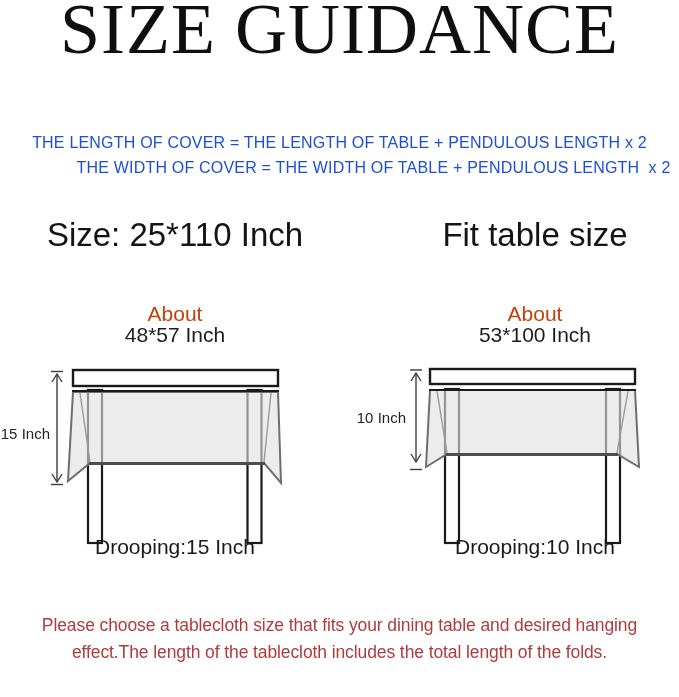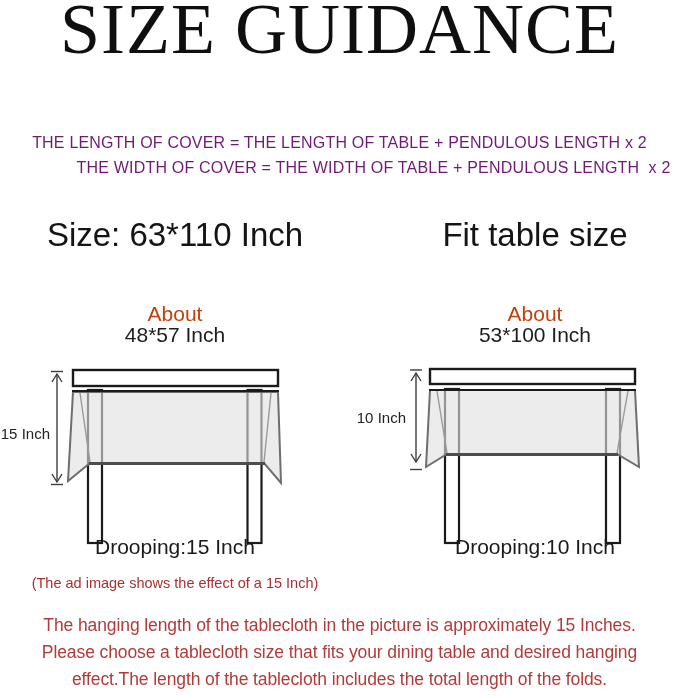--- a/index.html
+++ b/index.html
@@ -14,21 +14,21 @@
     font-family:"Liberation Serif", serif; font-weight:400;
     font-size:72px; line-height:72px; letter-spacing:1px; color:#0f0f0f;
     white-space:nowrap;
   }
   .formula-heading {
     top:95px; left:0; width:679px; text-align:center;
     font-size:21px; font-weight:700; letter-spacing:1.5px; color:#9c9c9c;
   }
   .formula-line {
     left:0; width:679px; text-align:center; white-space:pre;
-    font-size:16px; color:#701a75; letter-spacing:0.2px;
+    font-size:16px; color:#1d4ed8; letter-spacing:0.2px;
   }
   .formula-line.l1 { top:134px; }
   .formula-line.l2 { top:159px;margin-left:34px; }
 
   .col-left  { left:0;   width:350px; text-align:center; }
   .col-right { left:385px; width:300px; text-align:center; }
 
   .col-heading { top:216px; font-size:33px; color:#141414; white-space:nowrap; }
   .about-line  { top:302px; font-size:21px; color:#c2410c; }
   .size-line   { top:323px; font-size:21px; color:#1d1d1d; }
@@ -51,21 +51,21 @@
 </head>
 <body>
 
 <div class="page">
 
   <div class="abs title">SIZE GUIDANCE</div>
 
   <div class="abs formula-line l1">THE LENGTH OF COVER = THE LENGTH OF TABLE + PENDULOUS LENGTH x 2</div>
   <div class="abs formula-line l2">THE WIDTH OF COVER = THE WIDTH OF TABLE + PENDULOUS LENGTH  x 2</div>
 
-  <div class="abs col-left col-heading">Size: 63*110 Inch</div>
+  <div class="abs col-left col-heading">Size: 25*110 Inch</div>
   <div class="abs col-right col-heading">Fit table size</div>
 
   <div class="abs col-left about-line">About</div>
   <div class="abs col-right about-line">About</div>
 
   <div class="abs col-left size-line">48*57 Inch</div>
   <div class="abs col-right size-line">53*100 Inch</div>
 
   <svg class="diagram diagram-left" width="310" height="200" viewBox="0 0 310 200">
     <g>
@@ -113,21 +113,19 @@
       <polyline points="71,26 76,18 81,26"></polyline>
       <polyline points="71,99 76,107 81,99"></polyline>
       <line x1="70" y1="114.5" x2="82" y2="114.5"></line>
     </g>
     <text class="measure-label" x="66" y="68" text-anchor="end">10 Inch</text>
   </svg>
 
   <div class="abs col-left drooping">Drooping:15 Inch</div>
   <div class="abs col-right drooping">Drooping:10 Inch</div>
 
-  <div class="abs col-left note">(The ad image shows the effect of a 15 Inch)</div>
 
   <div class="abs footer">
-    <div>The hanging length of the tablecloth in the picture is approximately 15 Inches.</div>
     <div>Please choose a tablecloth size that fits your dining table and desired hanging</div>
     <div>effect.The length of the tablecloth includes the total length of the folds.</div>
   </div>
 
 </div>
 
 </body></html>

